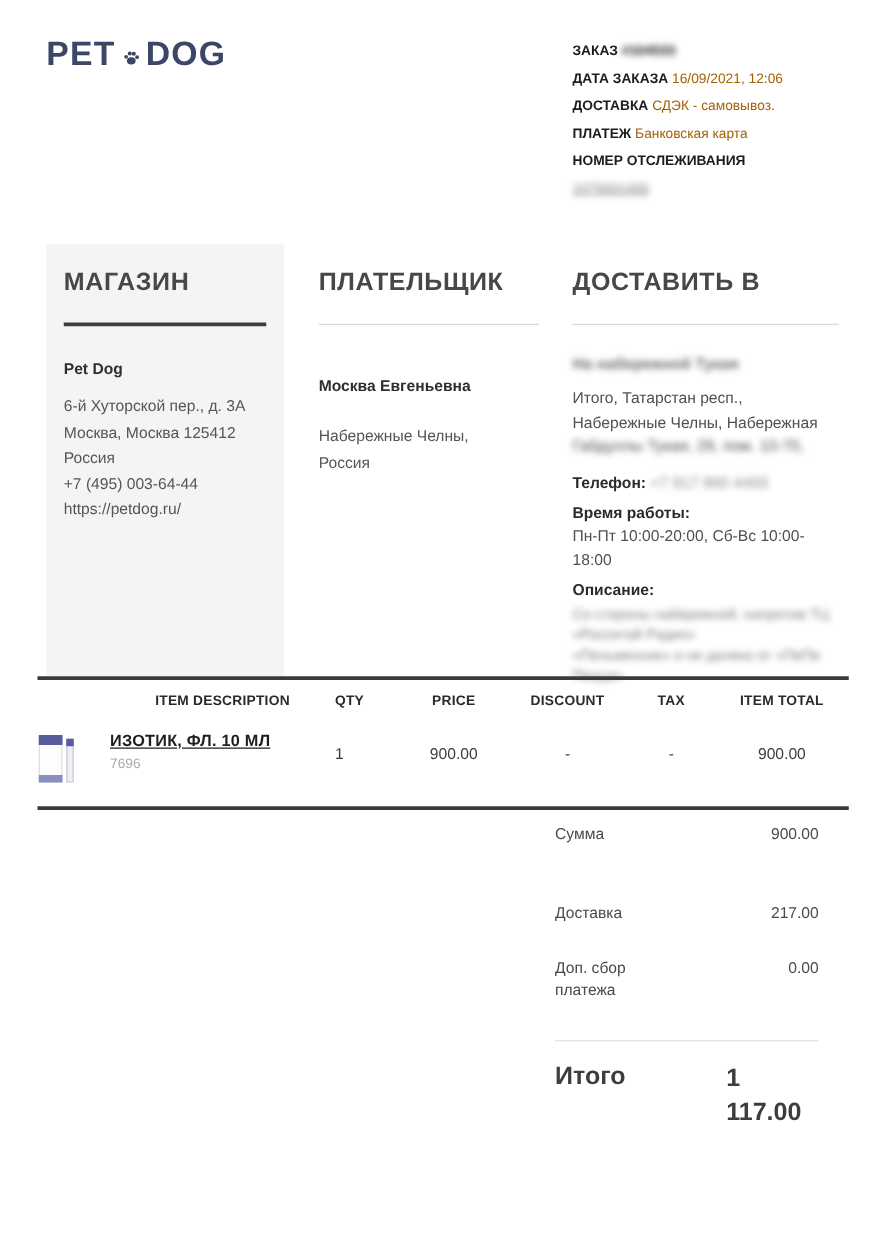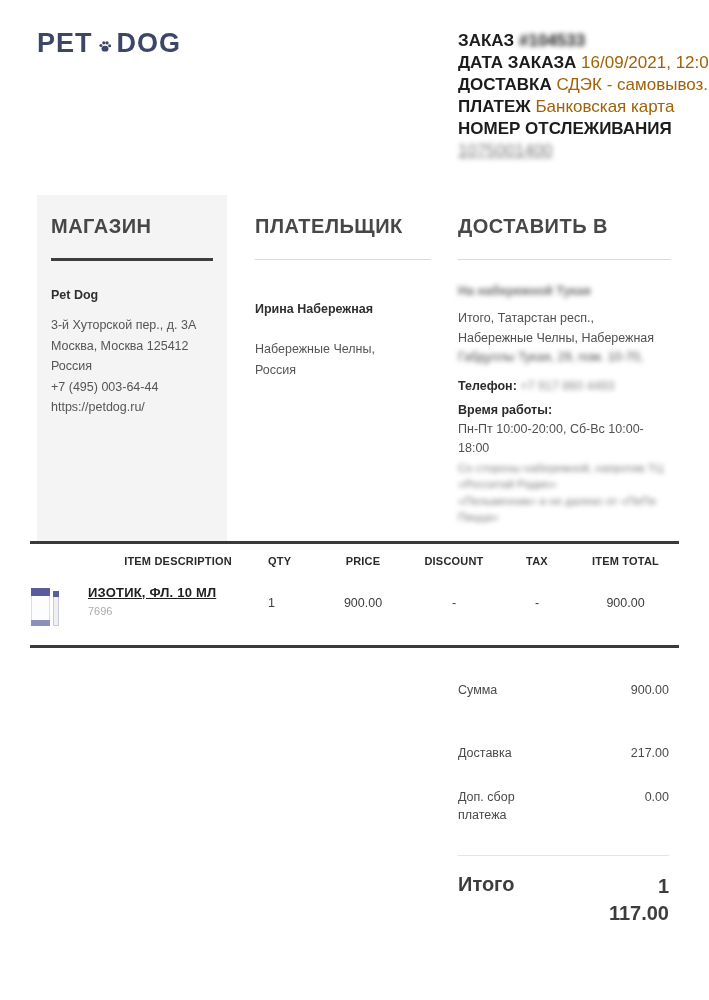--- a/index.html
+++ b/index.html
@@ -5,21 +5,21 @@
   * { margin:0; padding:0; box-sizing:border-box; }
   html,body { background:#fff; }
   #page {
     position:relative; width:709px; height:1000px; background:#ffffff;
     font-family:"Liberation Sans", sans-serif; color:#3f3f3f; overflow:hidden;
   }
   
   .logo { position:absolute; left:37px; top:28px; display:flex; align-items:center;
           font-size:27px; font-weight:bold; color:#3c4666; letter-spacing:1px; }
   .logo .paw { display:inline-flex; margin:4px 5px 0 5px; }
-  .order-info { position:absolute; left:458px; top:30px; width:238px; font-size:17px; line-height:22px; }
+  .order-info { position:absolute; left:458px; top:30px; width:238px; font-size:11px; line-height:22px; }
   .oi-line { white-space:nowrap; }
   .oi-label { font-weight:bold; color:#1c1c1c; }
   .oi-value { color:#a16207; }
   .redacted { filter:blur(2.5px); }
   .tracking-value { color:#7a7a7a; text-decoration:underline; }
   
   .col-title { font-size:20px; font-weight:bold; color:#474747; letter-spacing:0.5px; padding-top:20px; }
   .store-panel { position:absolute; left:37px; top:195px; width:190px; height:346px;
                  background:#f4f4f4; padding:0 14px; }
   .dark-rule { margin-top:20px; height:3px; background:#3d3d3d; }
@@ -54,30 +54,30 @@
   .trow .num { padding-top:11px; }
   .item-name { font-size:13px; font-weight:bold; color:#1f1f1f; text-decoration:underline; letter-spacing:0.2px; }
   .item-sku { margin-top:5px; font-size:11px; color:#ababab; }
   .thumb { position:relative; width:34px; height:44px; margin-top:0; }
   .thumb .box { position:absolute; left:1px; top:3px; width:19px; height:38px; background:#fdfdfd; border:1px solid #dcdce6; }
   .thumb .box-top { position:absolute; left:1px; top:3px; width:19px; height:8px; background:#585d9c; }
   .thumb .box-bot { position:absolute; left:1px; top:35px; width:19px; height:6px; background:#8b8fbd; }
   .thumb .bottle { position:absolute; left:23px; top:6px; width:6px; height:35px; background:#eef0f6; border:1px solid #c9cbd8; }
   .thumb .cap { position:absolute; left:23px; top:6px; width:6px; height:6px; background:#585d9c; }
   
-  .totals { position:absolute; left:458px; top:645px; width:211px; font-size:12.5px; color:#4a4a4a;margin-top:23px; }
+  .totals { position:absolute; left:444px; top:645px; width:211px; font-size:12.5px; color:#4a4a4a; }
   .t-row { display:flex; justify-content:space-between; line-height:18px; }
   .t-row.first { margin-top:13px; }
   .t-row.second { margin-top:45px; }
   .t-row.third { margin-top:26px; }
   .t-label-narrow { width:90px; }
   .totals-rule { margin-top:31px; height:1px; background:#e4e4e4; }
   .grand { margin-top:17px; display:flex; justify-content:space-between;
            font-size:20px; font-weight:bold; color:#3d3d3d; }
-  .grand-value { width:74px; text-align:right; line-height:27px; }
+  .grand-value { width:74px; line-height:27px; }
 </style>
 </head>
 <body>
 
 <div id="page">
 
   <div class="logo">
     <span>PET</span>
     <span class="paw">
       <svg width="14" height="14" viewBox="0 0 24 24" fill="#3c4666">
@@ -114,32 +114,32 @@
     <div class="oi-line">
       <span class="tracking-value redacted">1075001400</span>
     </div>
   </div>
 
   <div class="store-panel">
     <div class="col-title">МАГАЗИН</div>
     <div class="dark-rule"></div>
     <div class="store-name">Pet Dog</div>
     <div class="store-addr">
-      <div>3-й Хуторской пер., д. 3А</div>
+      <div>6-й Хуторской пер., д. 3А</div>
       <div>Москва, Москва 125412</div>
       <div>Россия</div>
       <div>+7 (495) 003-64-44</div>
       <div>https://petdog.ru/</div>
     </div>
   </div>
 
   <div class="payer-col">
     <div class="col-title">ПЛАТЕЛЬЩИК</div>
     <div class="light-rule"></div>
-    <div class="payer-name">Ирина Набережная</div>
+    <div class="payer-name">Москва Евгеньевна</div>
     <div class="payer-addr">
       <div>Набережные Челны,</div>
       <div>Россия</div>
     </div>
   </div>
 
   <div class="ship-col">
     <div class="col-title">ДОСТАВИТЬ В</div>
     <div class="light-rule"></div>
     <div class="point-name redacted">На набережной Тукая</div>
@@ -150,20 +150,21 @@
     </div>
     <div class="inline-row">
       <span class="b-label">Телефон:</span>
       <span class="g-value redacted">+7 917 860 4493</span>
     </div>
     <div class="ship-block-label">Время работы:</div>
     <div class="hours-value">
       <div>Пн-Пт 10:00-20:00, Сб-Вс 10:00-</div>
       <div>18:00</div>
     </div>
+    <div class="ship-block-label">Описание:</div>
     <div class="desc-lines redacted">
       <div>Со стороны набережной, напротив ТЦ</div>
       <div>«Росситай Радио»</div>
       <div>«Пельменник» и не далеко от «ПеПе</div>
       <div>Пицца»</div>
     </div>
   </div>
 
   <div class="items">
     <div class="thick-rule"></div>

